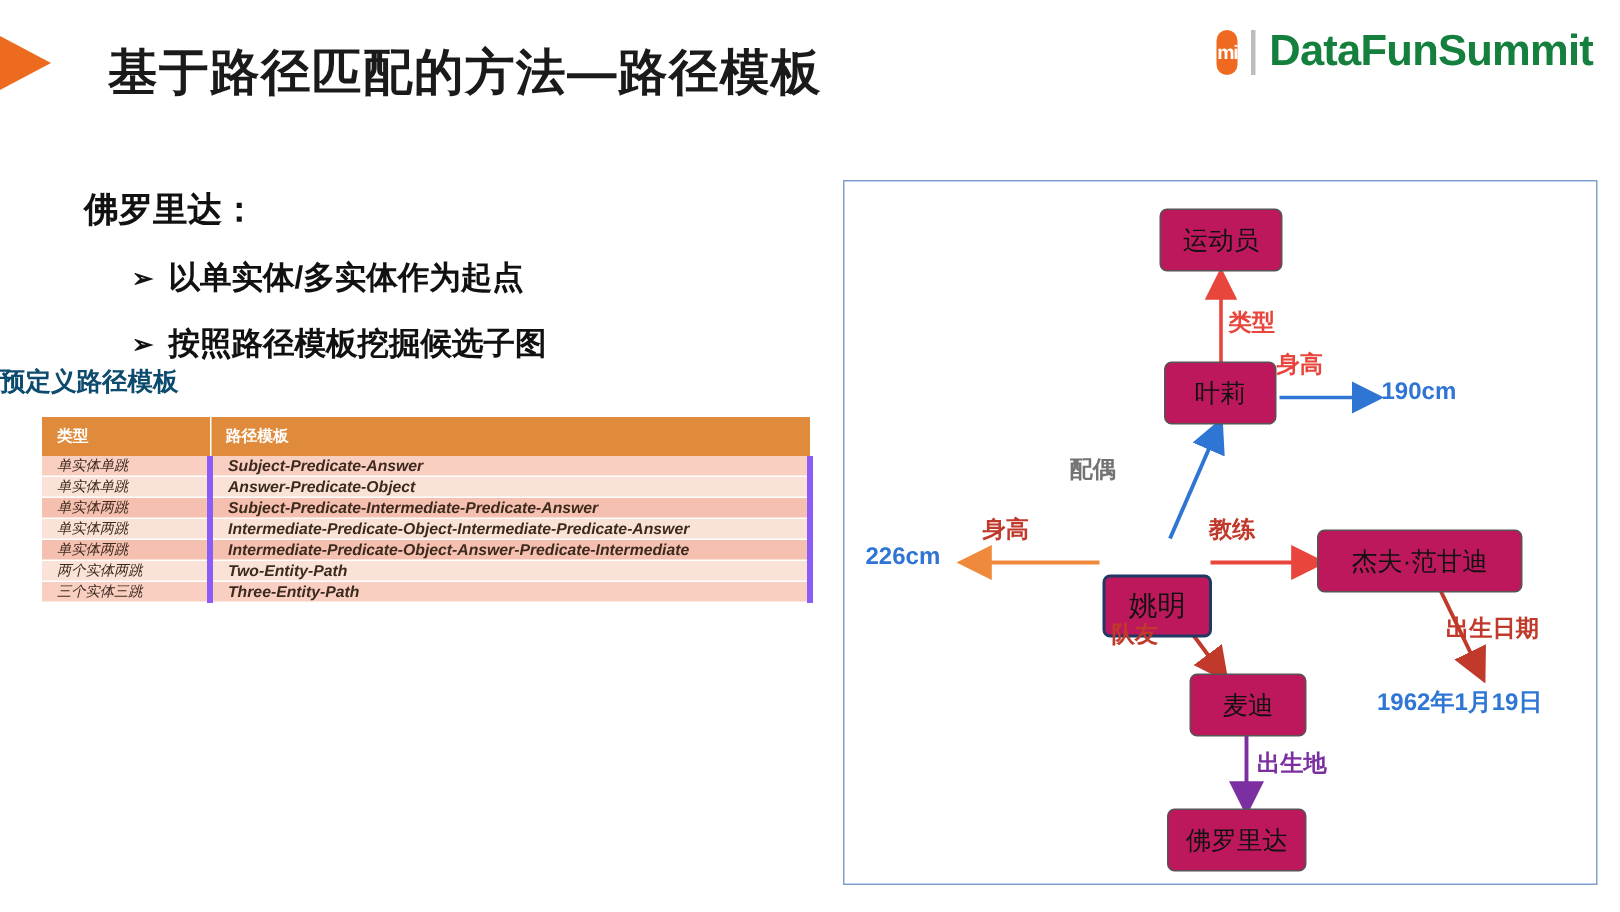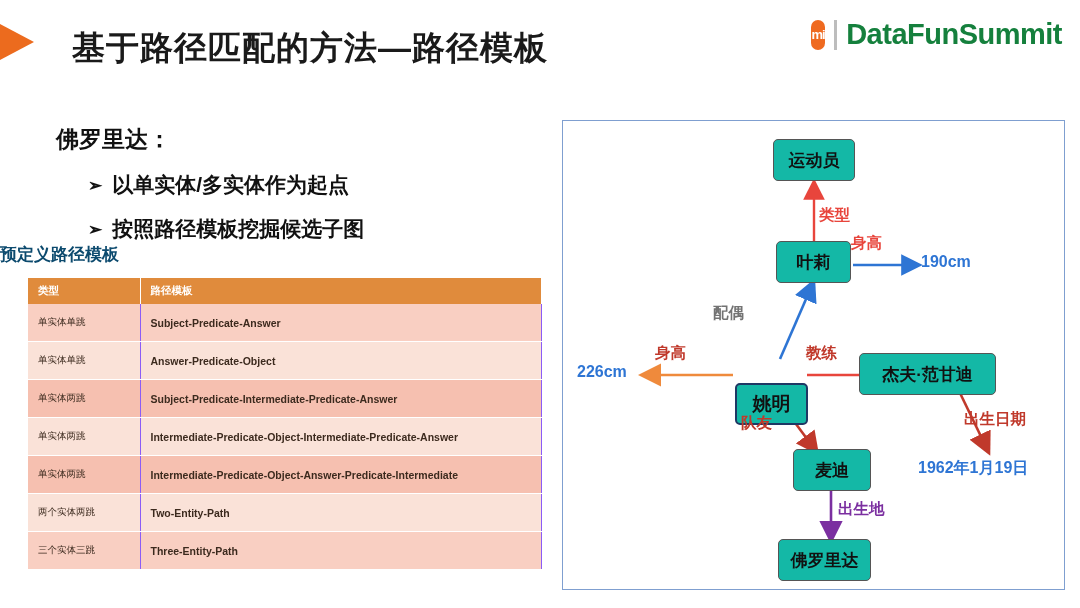--- a/index.html
+++ b/index.html
@@ -74,47 +74,48 @@
     background: #e08b3c;
     color: #ffffff;
     text-align: left;
     padding: 6px 10px;
     font-size: 10.5px;
     font-weight: bold;
     border-right: 1px solid #ffffff;
   }
   table.tpl th:first-child { width: 112px; }
   table.tpl td {
-    padding: 12px 10px;
+    padding: 0 10px;
     color: #3c2a1e;
-    border-right: 1px solid #8b5cf6;
+    border-right: 4px solid #8b5cf6;
     border-bottom: 1px solid #ffffff;
     white-space: nowrap;
+    font-style: italic;
   }
   table.tpl td.type { font-size: 9.5px; }
   table.tpl td.tplcell { font-weight: bold; font-size: 10.5px; }
   table.tpl tr.shade-a td { background: #f9cfc2; }
   table.tpl tr.shade-b td { background: #f6c0b0; }
   table.tpl tr.shade-c td { background: #fae2d8; }
 
   
   .graph-panel {
     position: absolute; left: 562px; top: 120px;
     width: 503px; height: 470px;
     border: 1.6px solid #7f9fd0;
     background: #ffffff;
   }
   .graph-svg { position: absolute; left: 0; top: 0; }
 
   .node {
     position: absolute;
-    background: #14b8a6;
+    background: #be185d;
     border: 1.4px solid #555;
     border-radius: 5px;
-    font-size: 17px; font-weight: bold; color: #111;
+    font-size: 17px; font-weight: normal; color: #111;
     display: flex; align-items: center; justify-content: center;
     white-space: nowrap;
     padding: 0 24px;
   }
   .node.center {
     border: 2.6px solid #1f3864;
     color: #111;
     font-size: 19px;
   }
   .edge-label {
@@ -232,21 +233,21 @@
 
     <line x1="268" y1="368" x2="268" y2="418" stroke="#7b2fa0" stroke-width="2.6" marker-end="url(#ar-purple)"></line>
   </svg>
 
   <div class="node" style="left:210px; top:18px; width:82px; height:42px;">运动员</div>
 
   <div class="node" style="left:213px; top:120px; width:75px; height:42px;">叶莉</div>
 
   <div class="node center" style="left:172px; top:232px; width:73px; height:42px;margin-top:30px;">姚明</div>
 
-  <div class="node" style="left:296px; top:232px; width:137px; height:42px;">杰夫·范甘迪</div>
+  <div class="node" style="left:315px; top:232px; width:137px; height:42px;">杰夫·范甘迪</div>
 
   <div class="node" style="left:230px; top:328px; width:78px; height:42px;">麦迪</div>
 
   <div class="node" style="left:215px; top:418px; width:93px; height:42px;">佛罗里达</div>
 
   <div class="val-label" style="left:358px; top:132px; color:#2e75d4;">190cm</div>
   <div class="val-label" style="left:14px; top:242px; color:#2e75d4;">226cm</div>
   <div class="val-label" style="left:355px; top:337px; color:#2e75d4;">1962年1月19日</div>
 
   <div class="edge-label" style="left:256px; top:84px; color:#e8453c;">类型</div>

